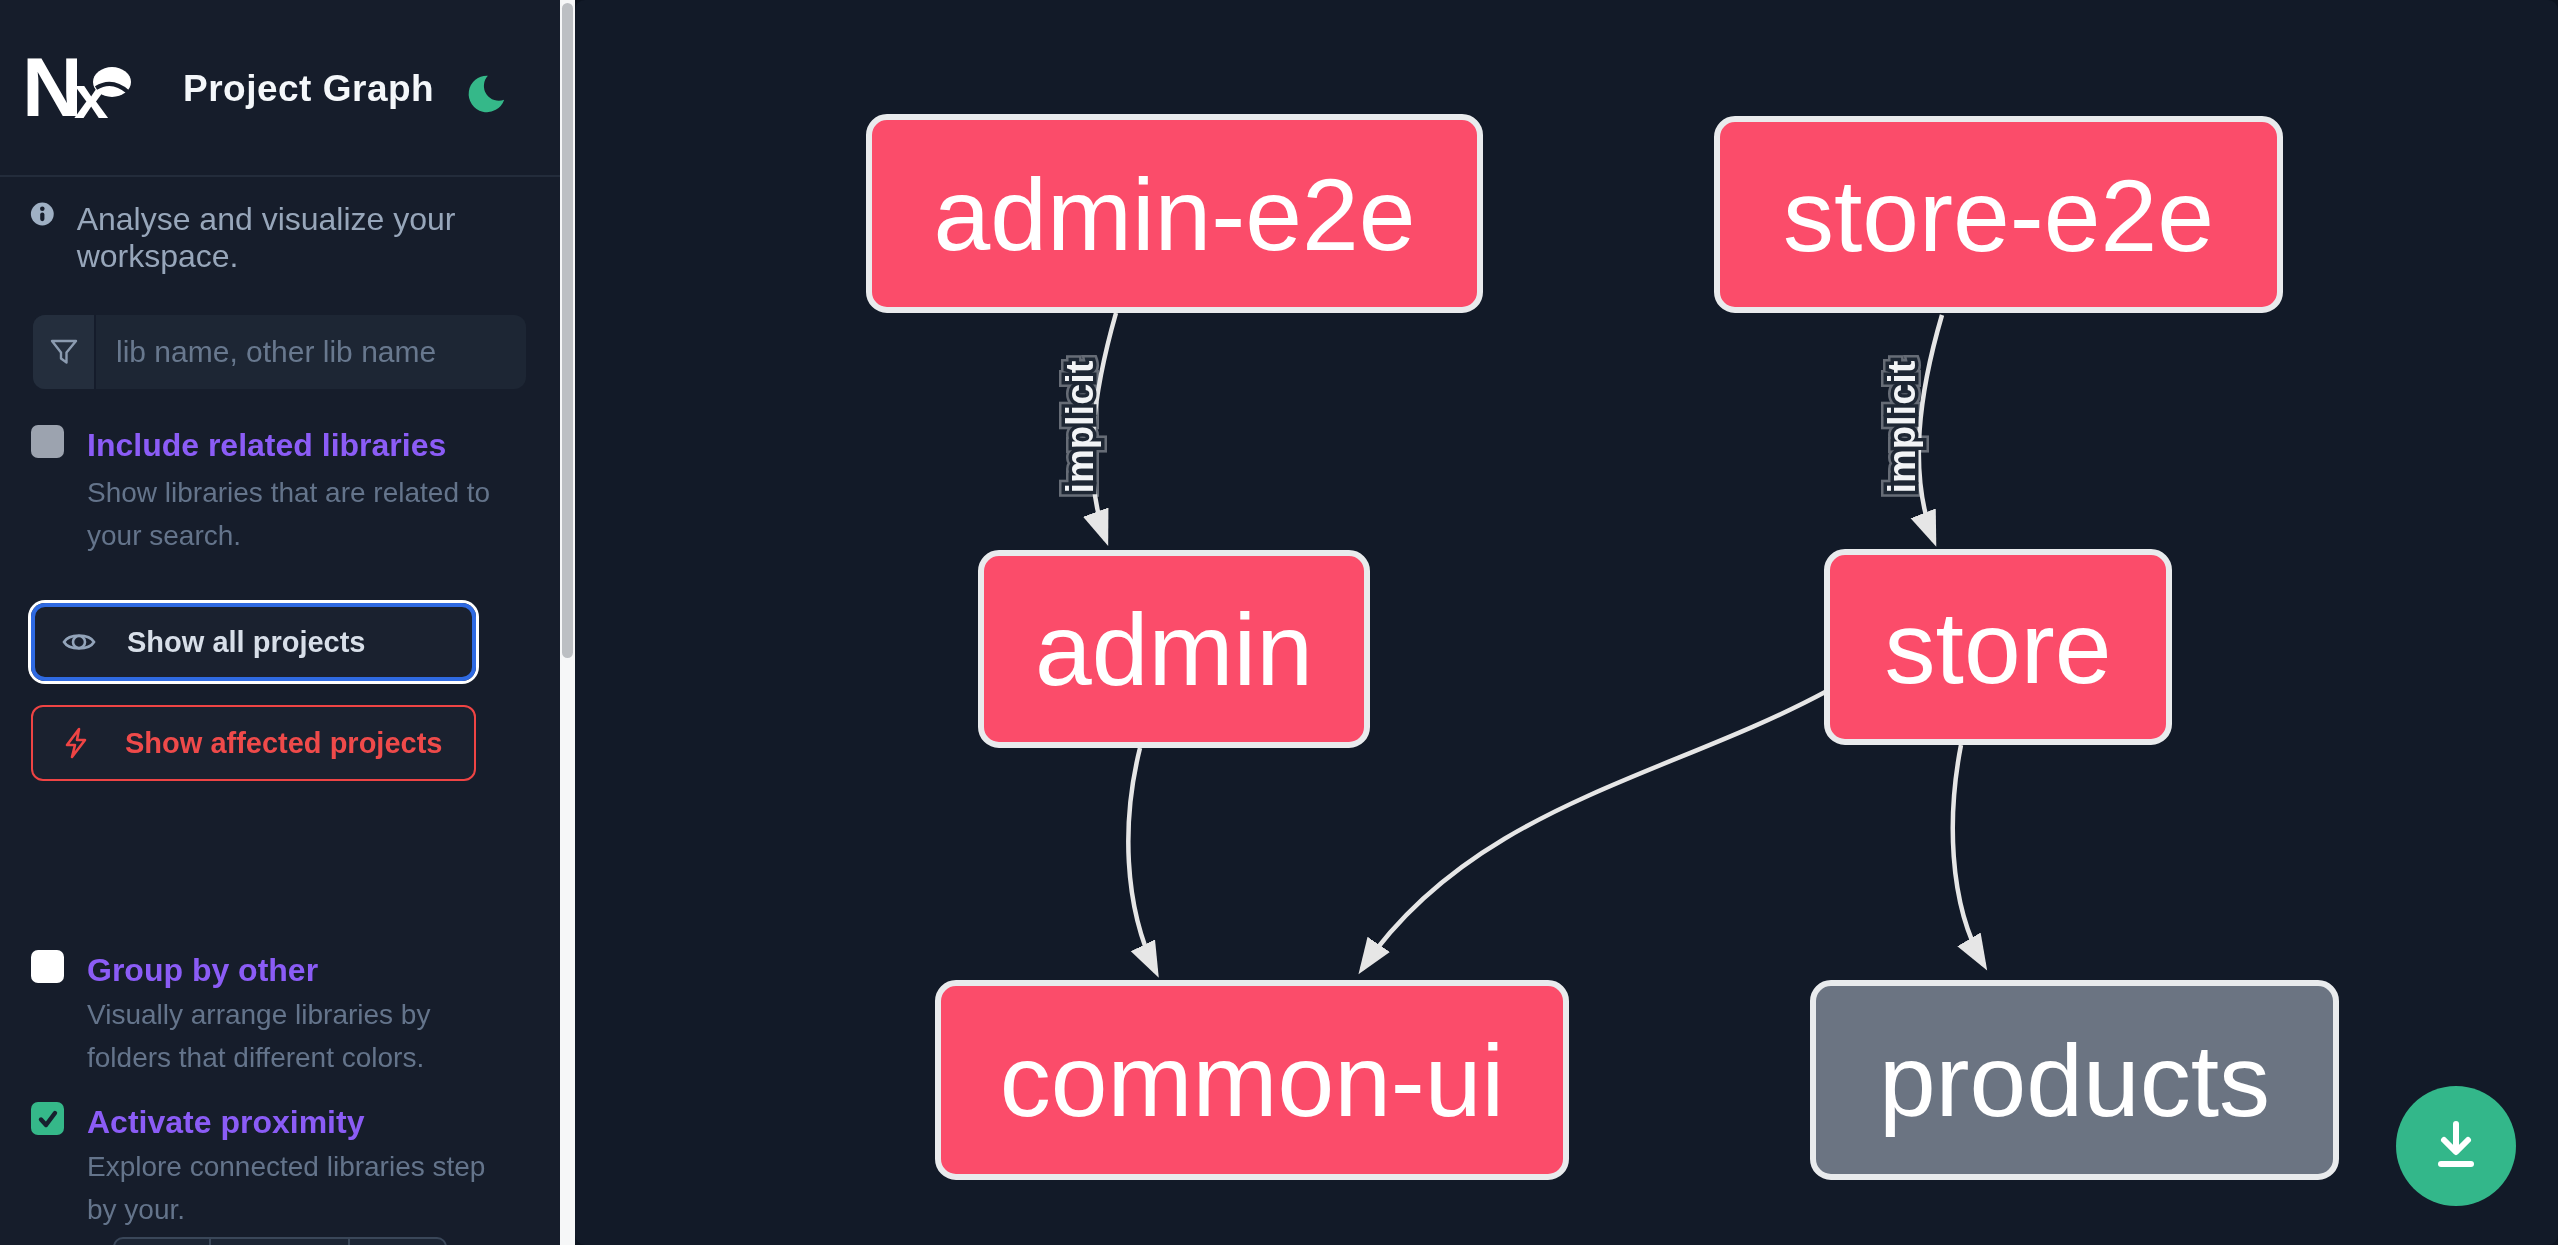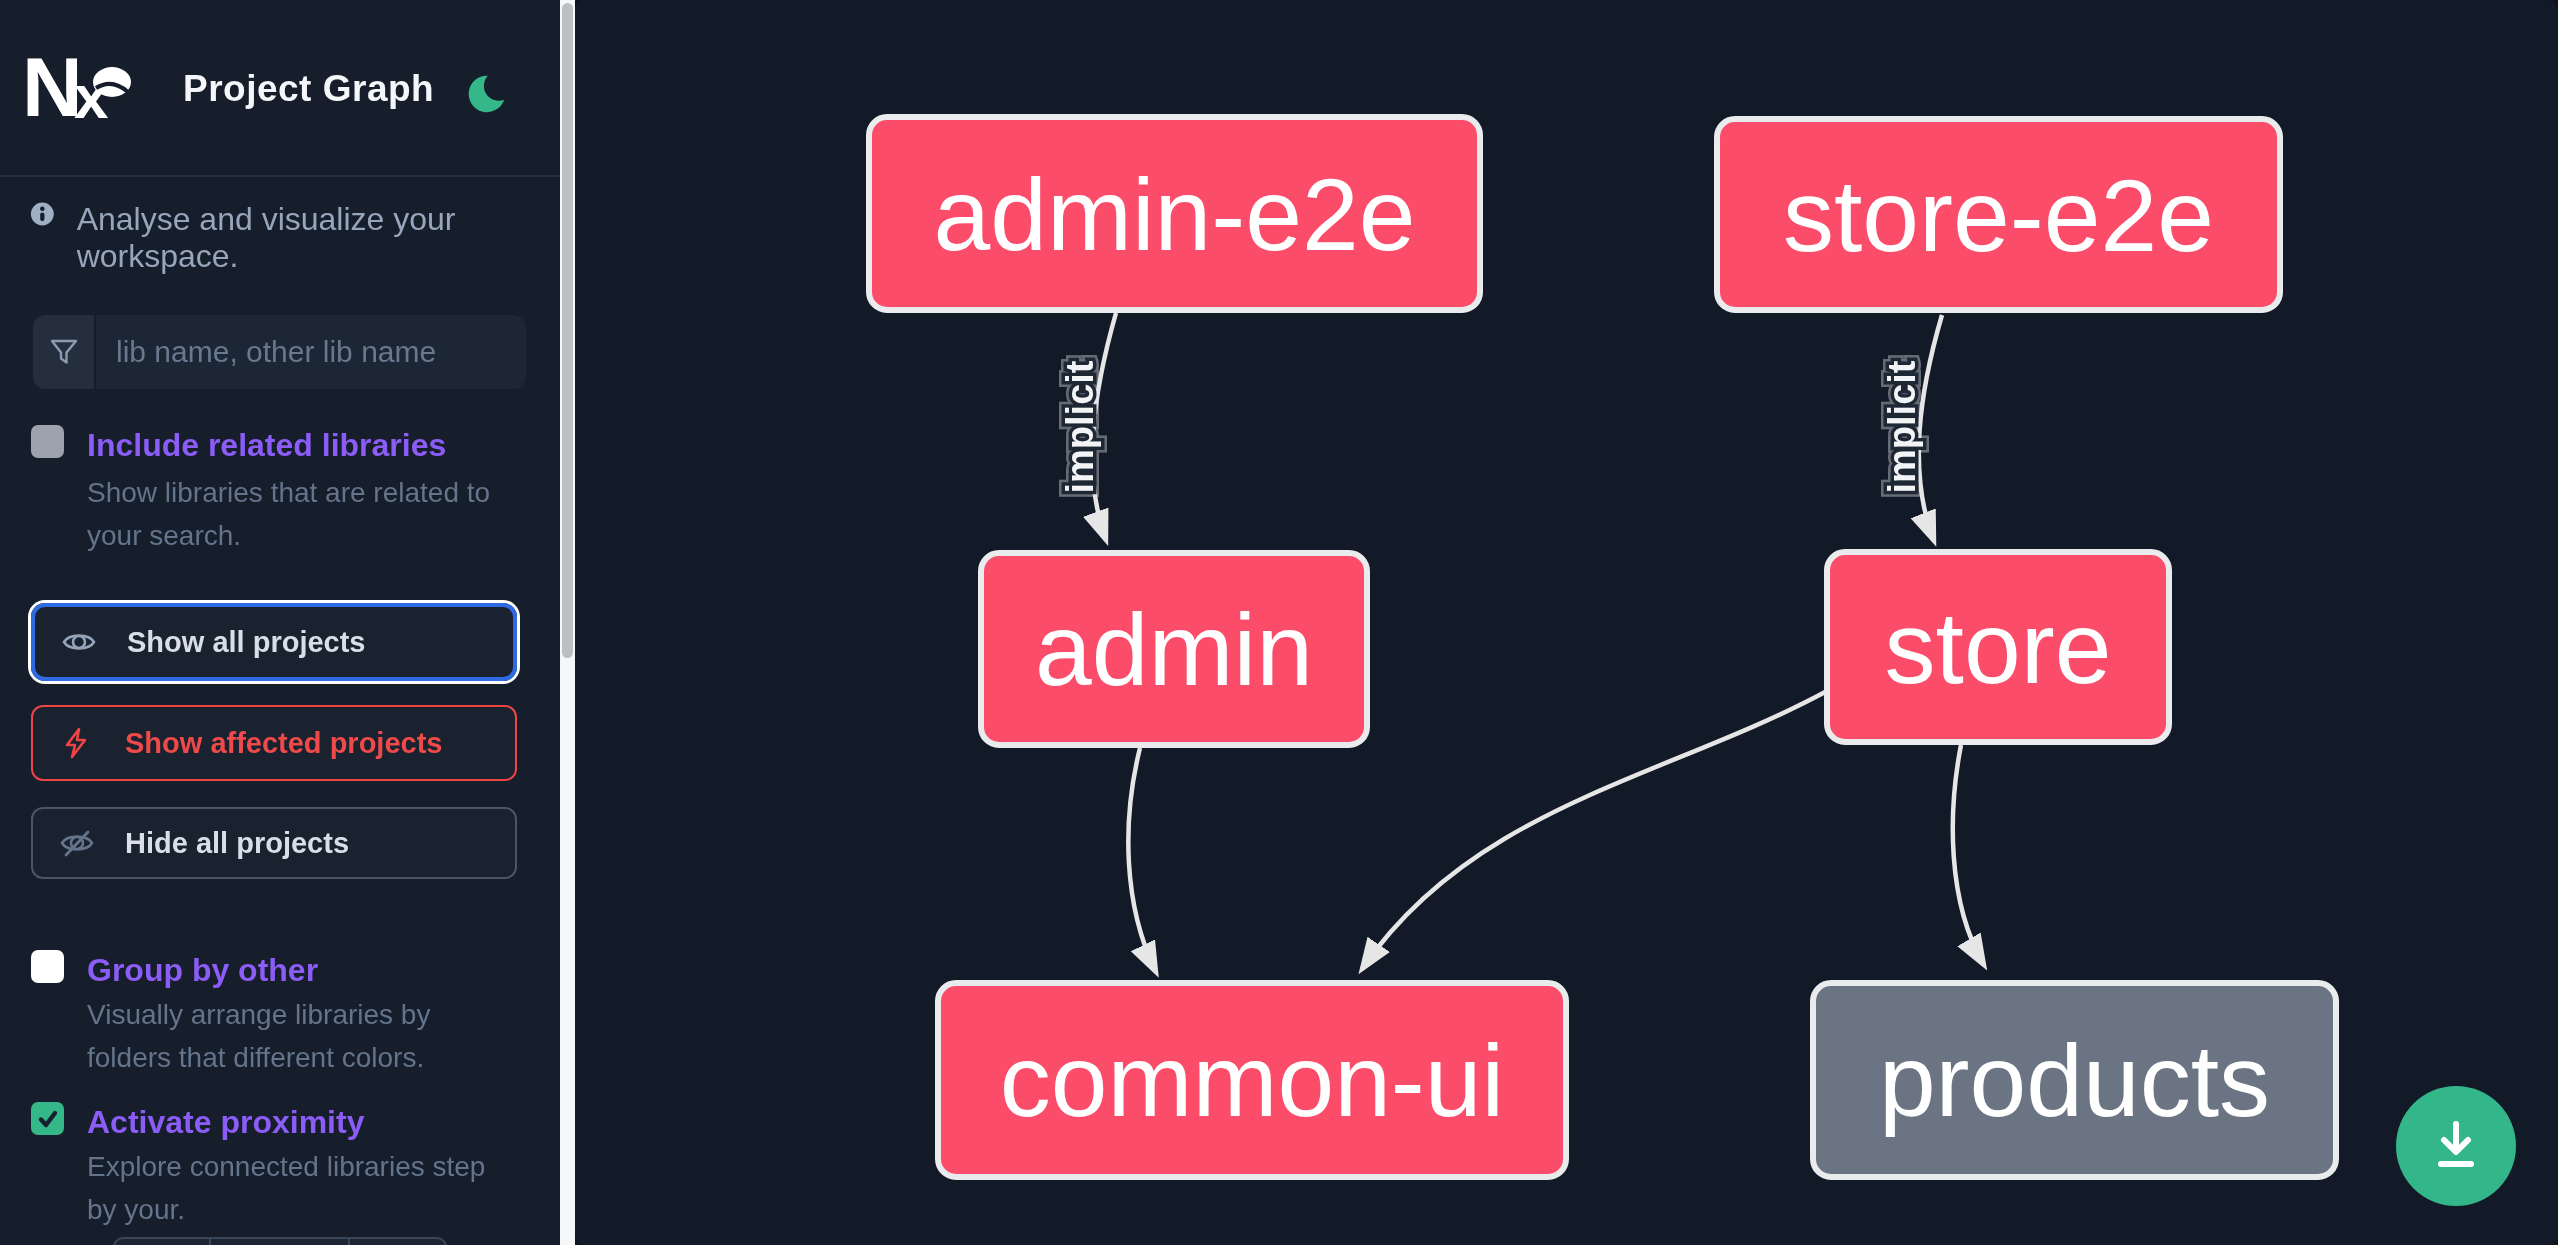--- a/index.html
+++ b/index.html
@@ -29,21 +29,21 @@
   .search-box input::placeholder { color:#68788e; }
 
   .toggle-block { position:absolute; left:31px; }
   .cbx { position:absolute; left:0; top:0; width:33px; height:33px; border-radius:7px; }
   .cbx.gray  { background:#9ca3af; }
   .cbx.white { background:#ffffff; }
   .cbx.green { background:#35b889; display:flex; align-items:center; justify-content:center; }
   .toggle-label { position:absolute; left:56px; top:2px; font-size:32px; font-weight:700; color:#8b5cf6; white-space:nowrap; }
   .toggle-desc  { position:absolute; left:56px; font-size:28px; color:#64748b; line-height:43px; white-space:nowrap; }
 
-  .action-btn { position:absolute; left:31px; width:486px; display:flex; align-items:center;
+  .action-btn { position:absolute; left:31px; width:445px; display:flex; align-items:center;
                 padding-left:26px; border-radius:12px; background:rgba(255,255,255,0.02);
                 cursor:pointer; }
   .action-btn .btn-label { margin-left:30px; font-size:29px; font-weight:600; color:#d8dfe9; }
   .btn-selected { top:603px; height:78px; border:4px solid #2f6ae2; border-radius:14px;
                   box-shadow:0 0 0 3px #ffffff; }
   .btn-affected { top:705px; height:76px; border:2px solid #ef4444; }
   .btn-affected .btn-label { color:#ef4a4a; }
   .btn-hide     { top:807px; height:72px; border:2px solid #4a5568; }
 
   .stepper { position:absolute; left:113px; top:1237px; width:334px; height:40px;
@@ -127,28 +127,20 @@
       <span class="btn-label">Show all projects</span>
     </div>
 
     <div class="action-btn btn-affected">
       <svg width="36" height="36" viewBox="0 0 36 36">
         <path d="M20 4 L8 20 h8 l-3 12 L26 15 h-8 z" fill="none" stroke="#ef4444" stroke-width="2.6" stroke-linejoin="round"></path>
       </svg>
       <span class="btn-label">Show affected projects</span>
     </div>
 
-    <div class="action-btn btn-hide">
-      <svg width="36" height="36" viewBox="0 0 36 36">
-        <path d="M3 18 C 8 9.5, 28 9.5, 33 18 C 28 26.5, 8 26.5, 3 18 Z" fill="none" stroke="#64748b" stroke-width="2.6"></path>
-        <circle cx="18" cy="18" r="6" fill="none" stroke="#64748b" stroke-width="2.6"></circle>
-        <line x1="7" y1="30" x2="29" y2="7" stroke="#64748b" stroke-width="2.8" stroke-linecap="round"></line>
-      </svg>
-      <span class="btn-label">Hide all projects</span>
-    </div>
 
     <div class="toggle-block" style="top:950px;">
       <div class="cbx white"></div>
       <div class="toggle-label">Group by other</div>
       <div class="toggle-desc" style="top:43px;">Visually arrange libraries by</div>
       <div class="toggle-desc" style="top:86px;">folders that different colors.</div>
     </div>
 
     <div class="toggle-block" style="top:1102px;">
       <div class="cbx green">

